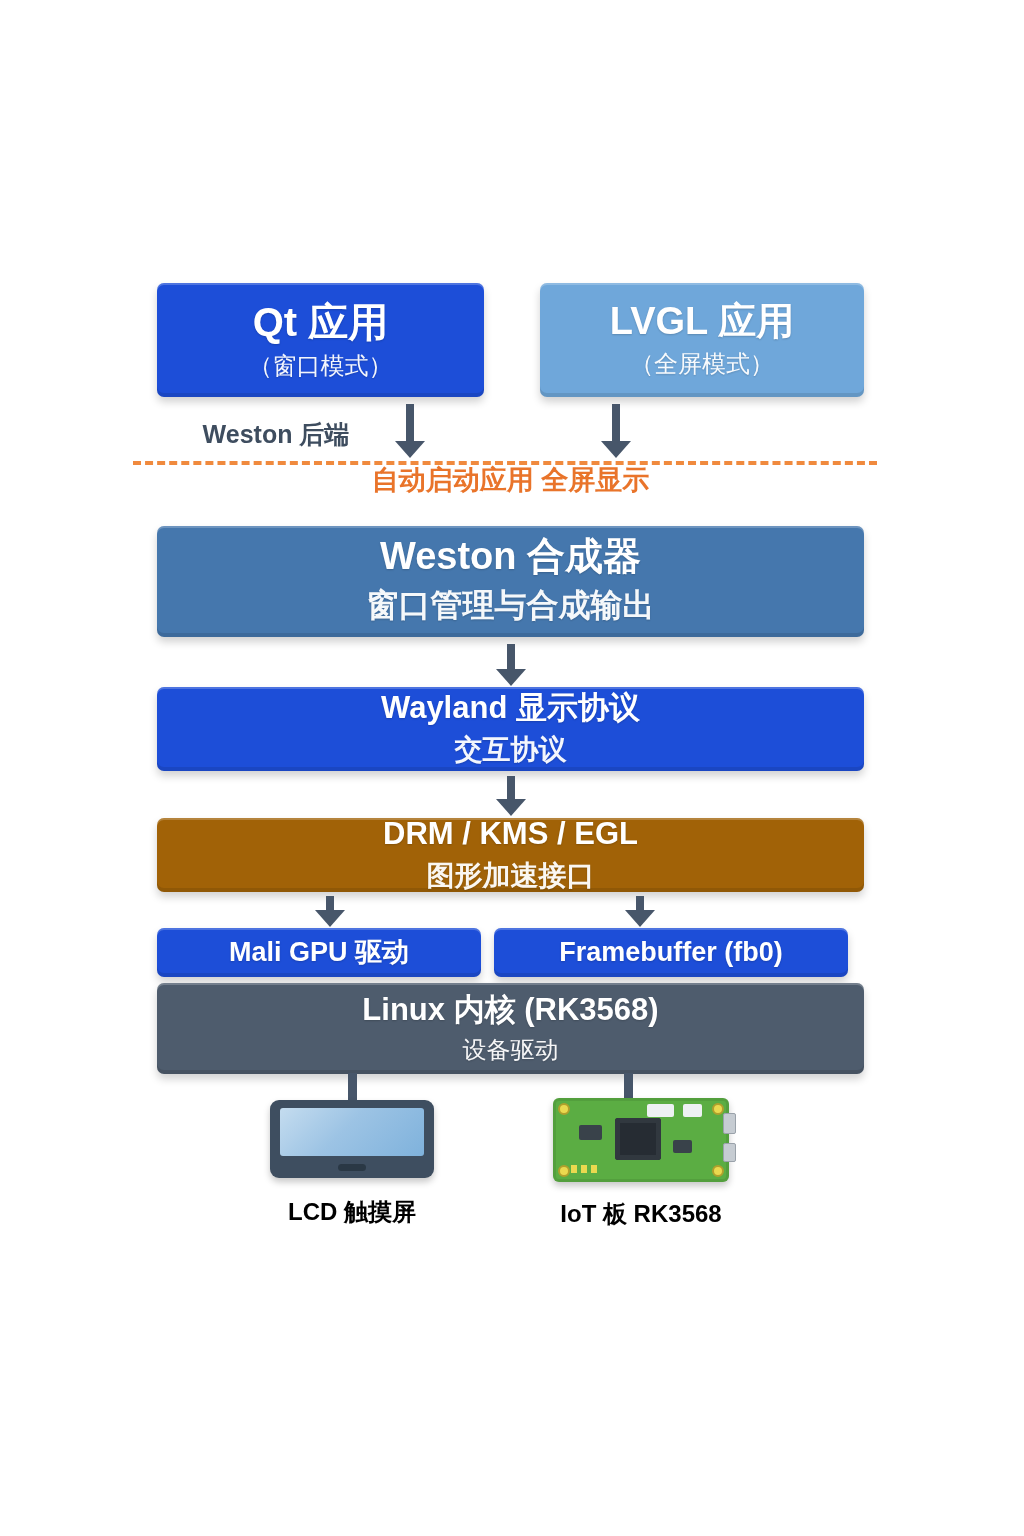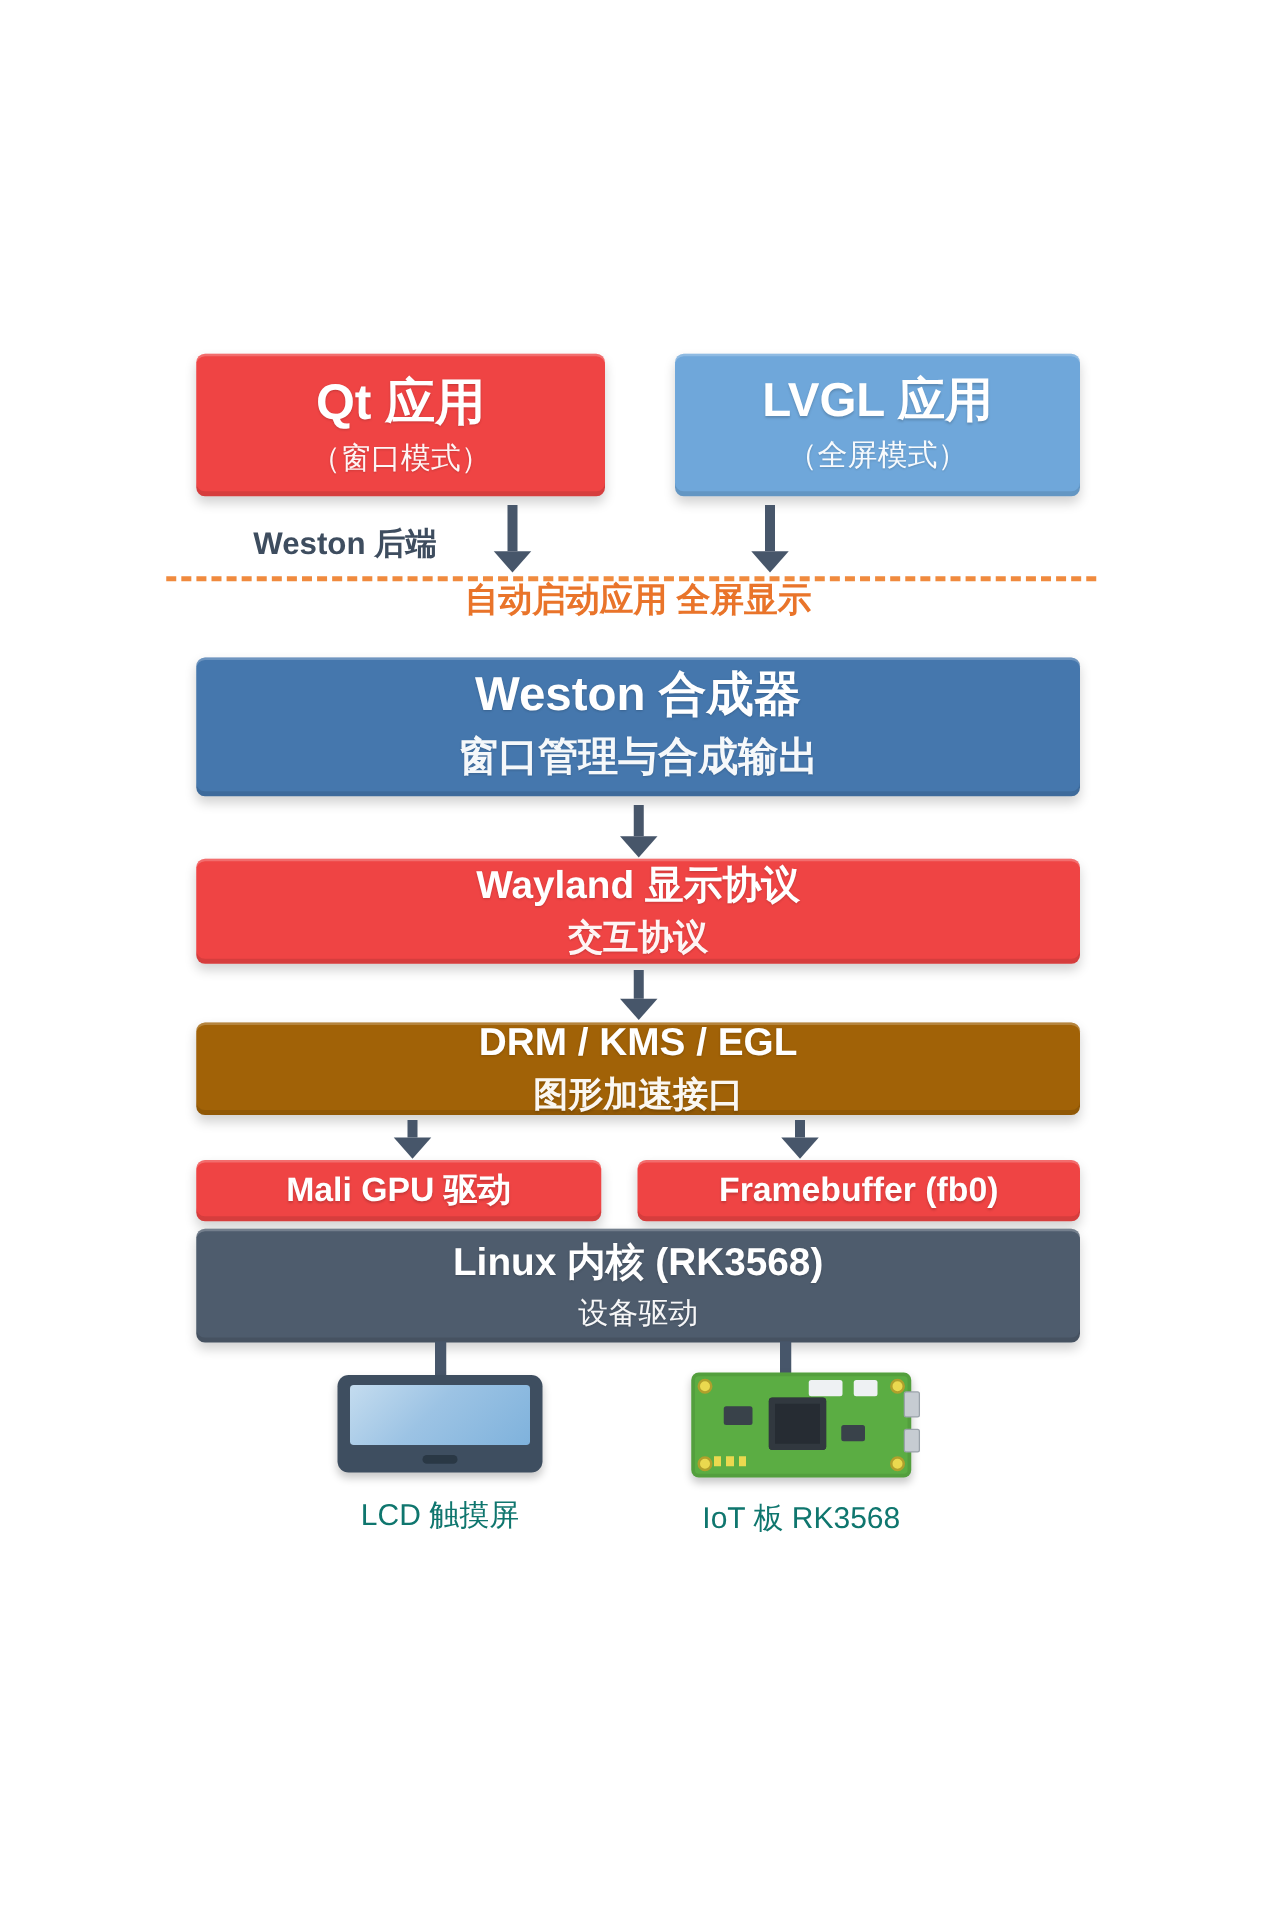--- a/index.html
+++ b/index.html
@@ -11,55 +11,55 @@
   .canvas { position: absolute; left: 0; top: 0; width: 1024px; height: 1536px; background: #ffffff; }
 
   
   .box {
     position: absolute; border-radius: 7px; color: #ffffff;
     display: flex; flex-direction: column; align-items: center; justify-content: center;
     text-align: center;
     box-shadow: 0 5px 9px rgba(0,0,0,0.18), inset 0 2px 0 rgba(255,255,255,0.22), inset 0 -4px 0 rgba(0,0,0,0.10);
     text-shadow: 0 1px 2px rgba(0,0,0,0.18);
   }
-  .green  { background: #ef4444; }
+  .green  { background: #1d4ed8; }
   .lblue  { background: #6fa7da; }
   .blue   { background: #4577ad; text-align: right; }
   .orange { background: #a16207; }
   .slate  { background: #4e5c6d; }
 
   .t-xl { font-size: 40px; font-weight: bold; line-height: 1.15; }
   .t-lg { font-size: 38px; font-weight: bold; line-height: 1.15; }
   .t-md { font-size: 31px; font-weight: bold; line-height: 1.2; }
   .t-sm { font-size: 27px; font-weight: bold; line-height: 1.2; }
   .s-lg { font-size: 32px; font-weight: bold; opacity: 0.95; margin-top: 6px; }
   .s-md { font-size: 24px; font-weight: normal; opacity: 0.95; margin-top: 5px; }
   .s-sm { font-size: 28px; font-weight: bold; opacity: 0.95; margin-top: 4px; }
 
   
   .qt-box     { left: 157px; top: 283px; width: 327px; height: 114px; }
   .lvgl-box   { left: 540px; top: 283px; width: 324px; height: 114px; }
   .weston-box { left: 157px; top: 526px; width: 707px; height: 111px; }
   .wayland-box{ left: 157px; top: 687px; width: 707px; height: 84px; }
   .drm-box    { left: 157px; top: 818px; width: 707px; height: 74px; }
   .mali-box   { left: 157px; top: 928px; width: 324px; height: 49px; }
-  .fb-box     { left: 510px; top: 928px; width: 354px; height: 49px; }
+  .fb-box     { left: 494px; top: 928px; width: 354px; height: 49px; }
   .kernel-box { left: 157px; top: 983px; width: 707px; height: 91px; }
 
   
   .wayland-backend {
     position: absolute; left: 160px; top: 418px; width: 232px;
     text-align: center; font-size: 25px; font-weight: bold; color: #3e4d5f;
   }
   .auto-note {
     position: absolute; left: 157px; top: 462px; width: 707px;
     text-align: center; font-size: 27px; font-weight: bold; color: #e9742a;
   }
   .hw-label {
-    position: absolute; text-align: center; font-size: 24px; font-weight: normal; color: #0f766e;
+    position: absolute; text-align: center; font-size: 24px; font-weight: bold; color: #000000;
   }
   .lcd-label { left: 250px; top: 1196px; width: 204px; }
   .iot-label { left: 538px; top: 1198px; width: 206px; }
 
   
   .arrow {
     position: absolute; width: 30px;
     display: flex; flex-direction: column; align-items: center;
   }
   .arrow .shaft { width: 8px; flex: 1; background: #47566a; }

